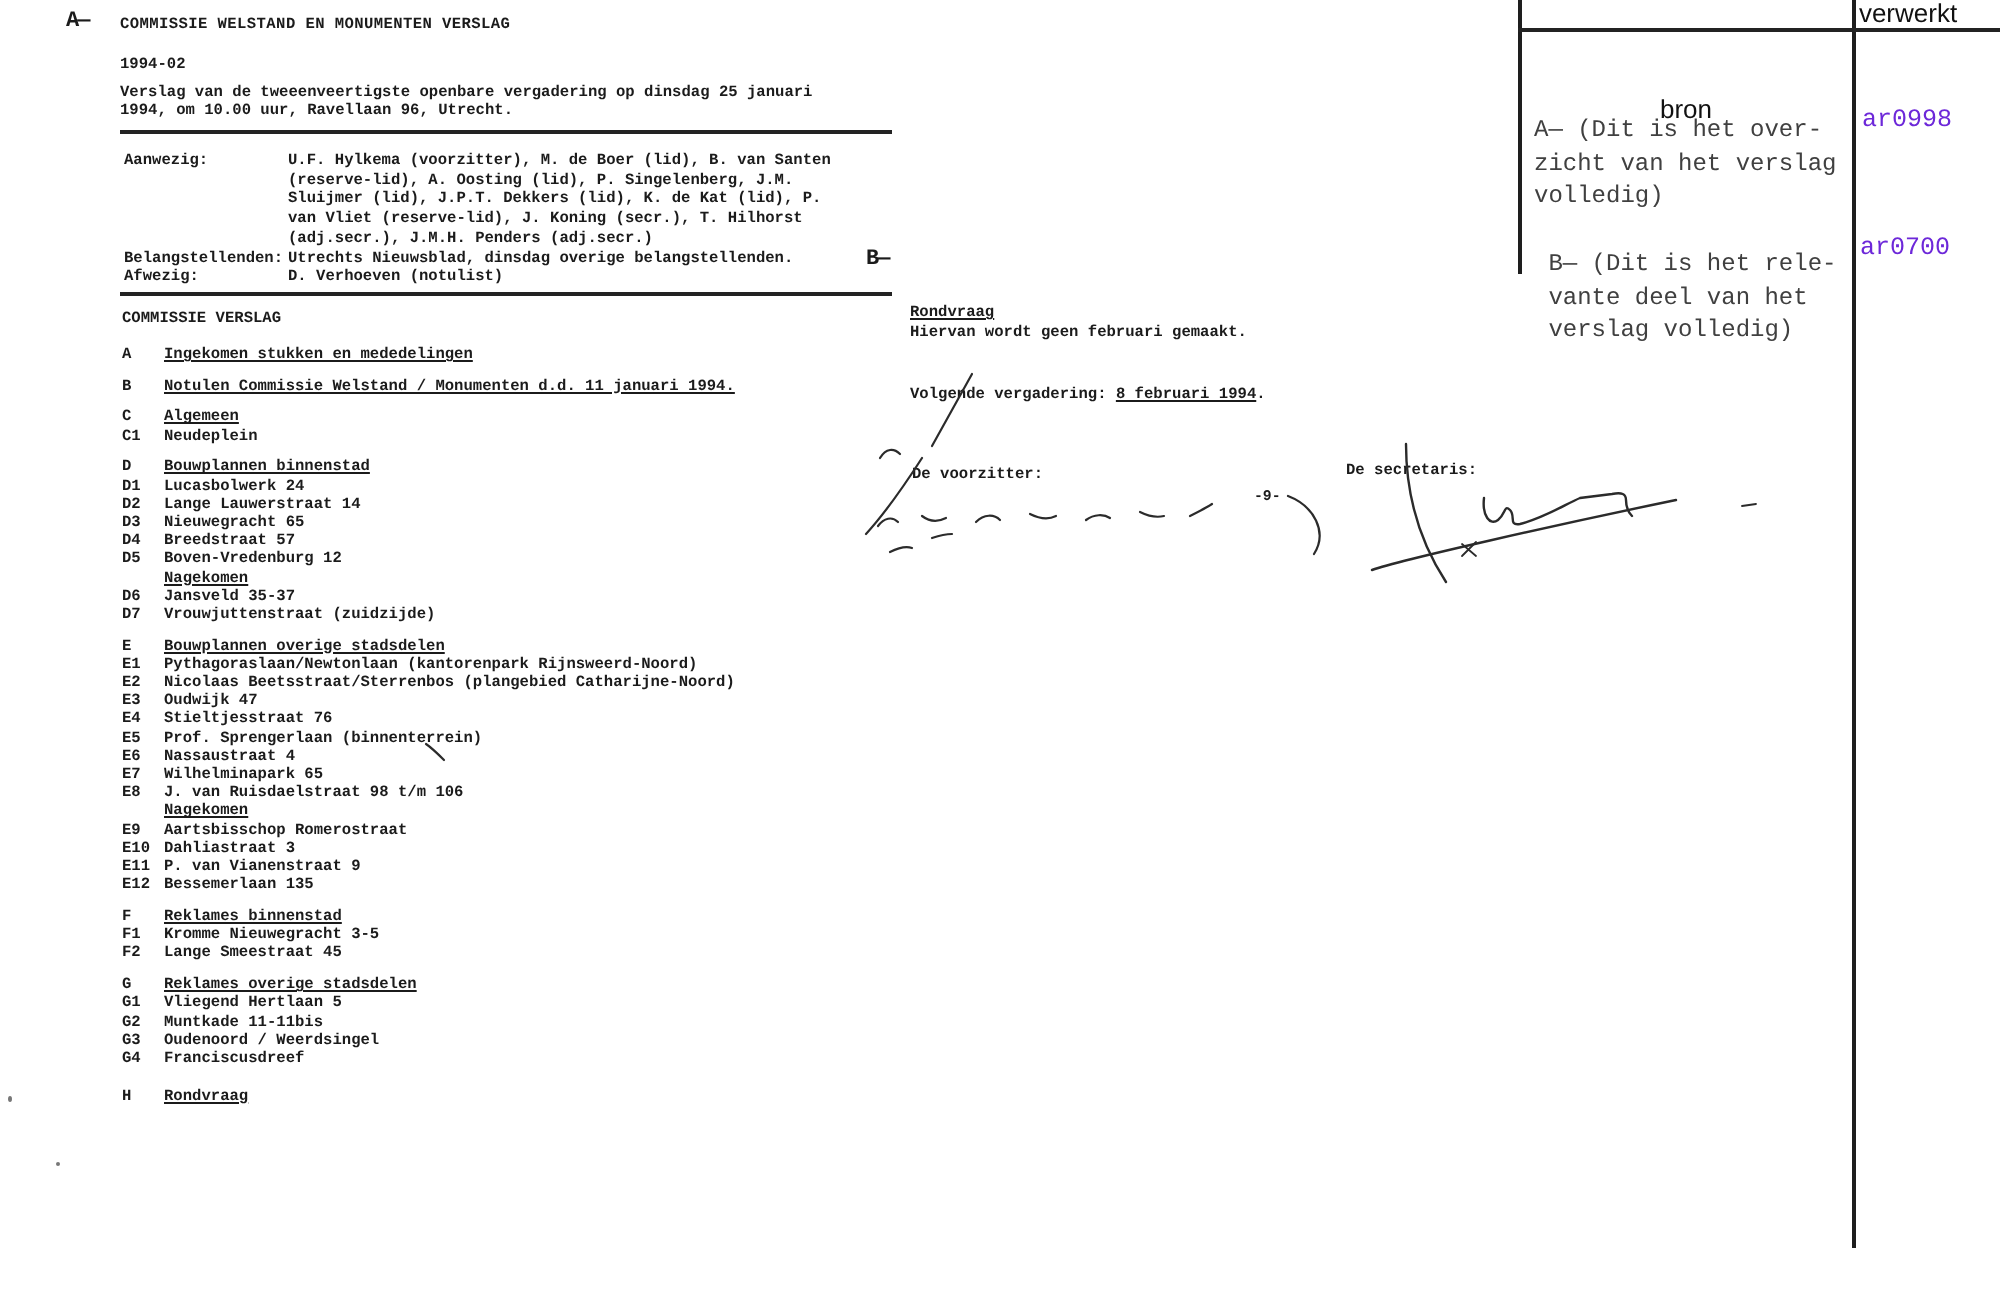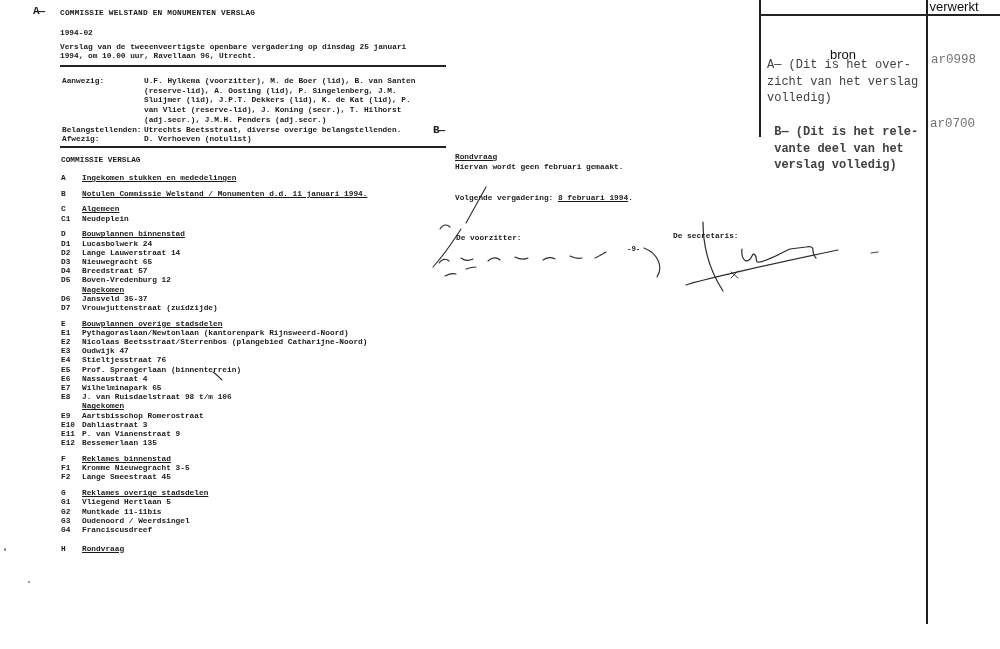--- a/index.html
+++ b/index.html
@@ -19,21 +19,21 @@
   .att-value{flex:none;width:300px;white-space:pre-line;}
   
   .ov-list{left:61px;top:174px;width:380px;}
   .ov-row{display:flex;font:700 7.8px/9.2px "Liberation Mono","DejaVu Sans Mono",monospace;white-space:pre;}
   .ov-row.gap{margin-top:6.5px;}
   .ov-row.gap-lg{margin-top:9.5px;}
   .ov-code{flex:none;width:21px;}
   
   .mt-head{font:400 13px/14px "Liberation Sans","DejaVu Sans",sans-serif;color:#111;text-align:center;}
   .mt-note{font:400 12px/16.6px "Liberation Mono","DejaVu Sans Mono",monospace;color:#404040;white-space:pre;margin-top:40px;}
-  .mt-code{font:400 12.5px/14px "Liberation Mono","DejaVu Sans Mono",monospace;color:#737373;}
+  .mt-code{font:400 12.5px/14px "Liberation Mono","DejaVu Sans Mono",monospace;color:#6d28d9;}
   .vline{position:absolute;width:1.5px;background:#1e1e1e;}
   .speck{position:absolute;background:#4a4a4a;border-radius:50%;opacity:.75;}
   svg.ink{position:absolute;left:0;top:0;pointer-events:none;}
 </style>
 </head>
 <body>
 
 <div class="page">
 
   <div class="abs marker" style="left:33px;top:6px;">A—</div>
@@ -49,21 +49,21 @@
     <div class="att-row typed">
       <span class="att-label">Aanwezig:</span>
       <span class="att-value">U.F. Hylkema (voorzitter), M. de Boer (lid), B. van Santen
 (reserve-lid), A. Oosting (lid), P. Singelenberg, J.M.
 Sluijmer (lid), J.P.T. Dekkers (lid), K. de Kat (lid), P.
 van Vliet (reserve-lid), J. Koning (secr.), T. Hilhorst
 (adj.secr.), J.M.H. Penders (adj.secr.)</span>
     </div>
     <div class="att-row typed">
       <span class="att-label">Belangstellenden:</span>
-      <span class="att-value">Utrechts Beetsstraat, diverse overige belangstellenden.</span>
+      <span class="att-value">Utrechts Nieuwsblad, dinsdag overige belangstellenden.</span>
     </div>
     <div class="att-row typed">
       <span class="att-label">Afwezig:</span>
       <span class="att-value">D. Verhoeven (notulist)</span>
     </div>
   </div>
 
   <div class="rule" style="left:60px;top:146px;width:386px;"></div>
 
   <div class="abs typed" style="left:61px;top:156px;">COMMISSIE VERSLAG</div>
@@ -117,21 +117,21 @@
 
   <div class="vline" style="left:759px;top:0;height:137px;"></div>
   <div class="vline" style="left:926px;top:0;height:624px;"></div>
   <div class="rule" style="left:759px;top:14px;width:241px;"></div>
   <div class="abs mt-head" style="left:760px;top:0;width:166px;margin-top:48px;">bron</div>
   <div class="abs mt-head" style="left:928px;top:0;width:52px;">verwerkt</div>
   <div class="abs mt-note" style="left:767px;top:17px;">A— (Dit is het over-
 zicht van het verslag
 volledig)</div>
   <div class="abs mt-code" style="left:931px;top:53px;">ar0998</div>
-  <div class="abs mt-note" style="left:767px;top:84px;font-weight:bold;"> B— (Dit is het rele-
+  <div class="abs mt-note" style="left:767px;top:84px;"> B— (Dit is het rele-
  vante deel van het
  verslag volledig)</div>
   <div class="abs mt-code" style="left:930px;top:117px;">ar0700</div>
 
   <div class="speck" style="left:4px;top:548px;width:2px;height:3px;"></div>
   <div class="speck" style="left:28px;top:581px;width:2px;height:2px;"></div>
 
   <svg class="ink" width="1000" height="649" viewBox="0 0 1000 649">
     <g fill="none" stroke="#2b2b2b" stroke-width="1.1" stroke-linecap="round">
 

